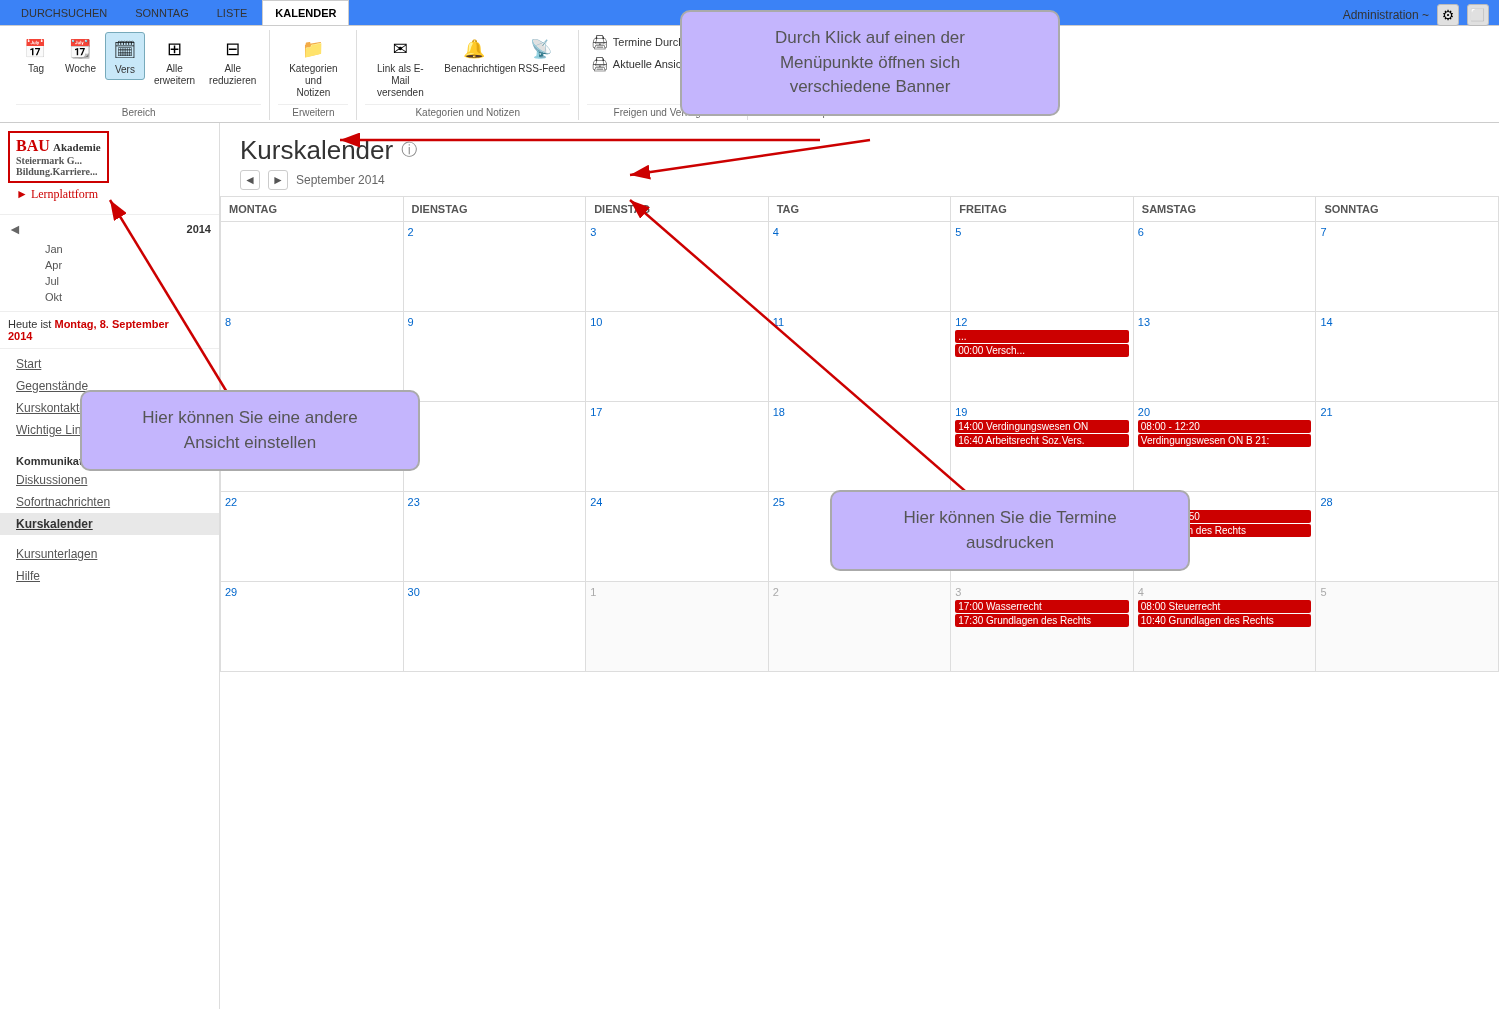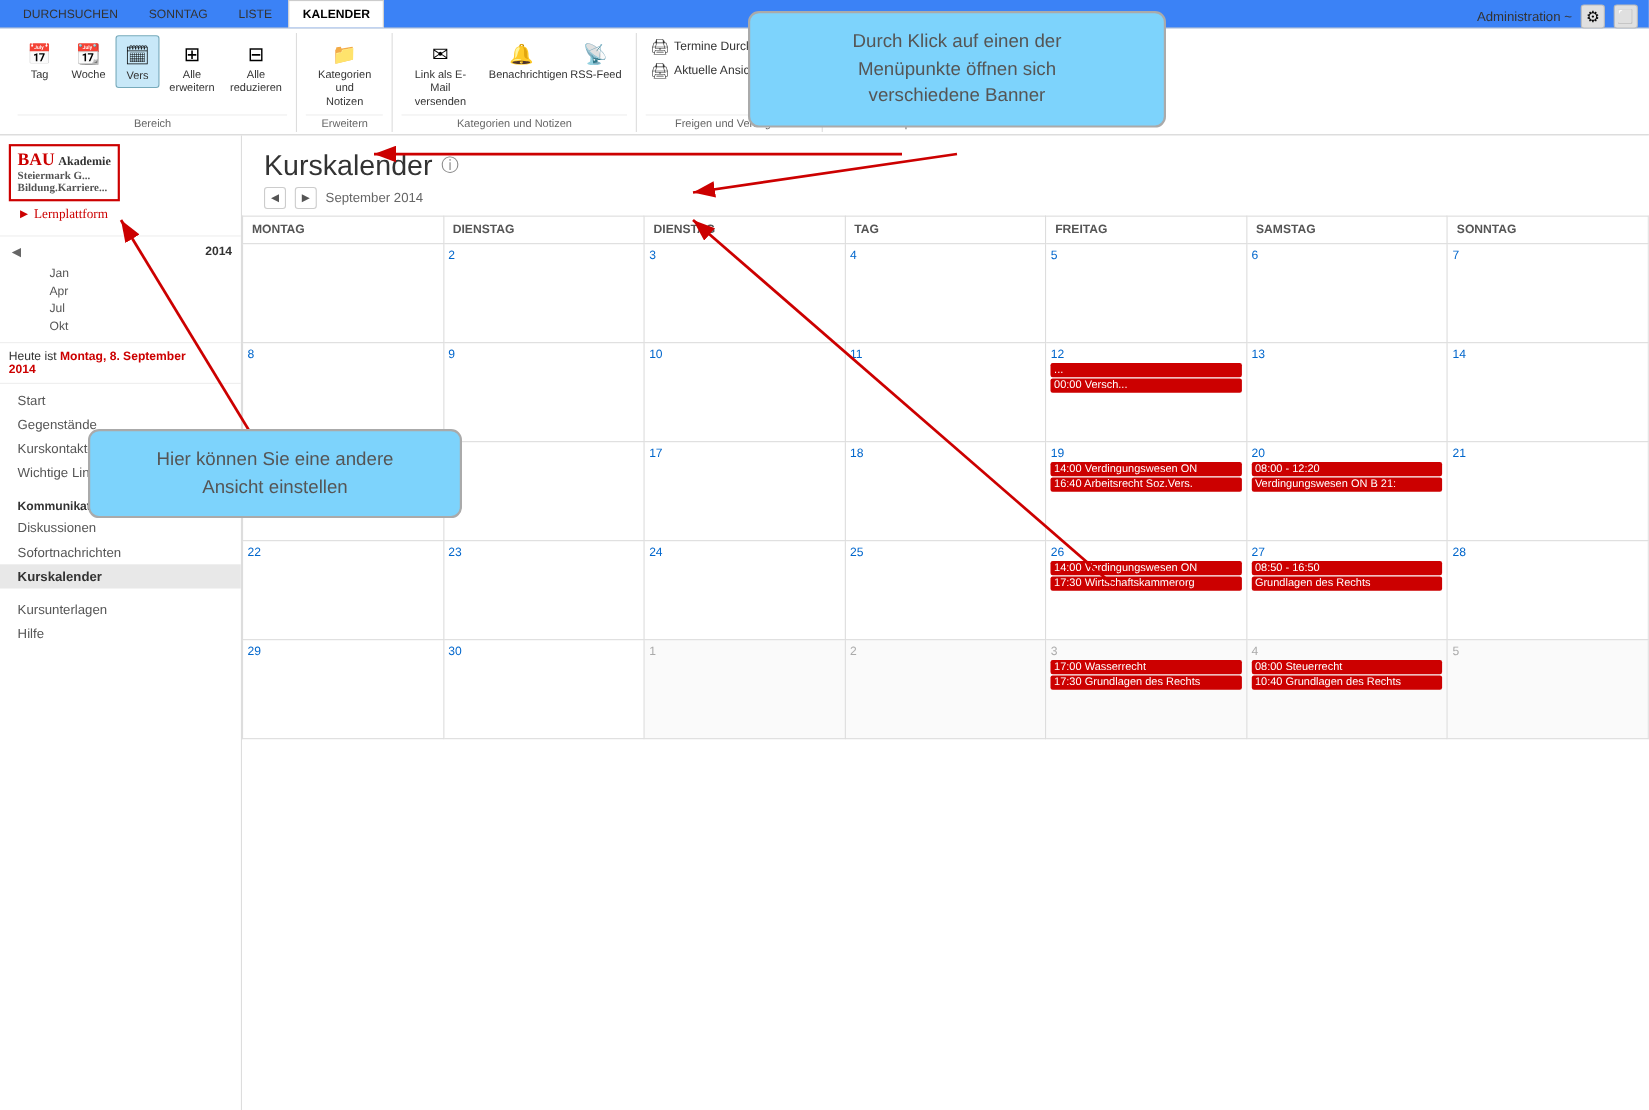--- a/index.html
+++ b/index.html
@@ -205,20 +205,21 @@
     .today-info .today-date { color: #cc0000; font-weight: bold; }
 
     .nav-section {
       padding: 4px 0;
     }
     .nav-item {
       padding: 4px 16px;
       font-size: 12px;
       cursor: pointer;
       color: #555;
+      text-decoration: underline;
     }
     .nav-item.active { background: #e8e8e8; font-weight: bold; color: #333; }
     .nav-section-header {
       padding: 6px 16px 2px 16px;
       font-size: 11px;
       font-weight: bold;
       color: #333;
     }
 
     
@@ -294,21 +295,21 @@
       border-radius: 2px;
       overflow: hidden;
       white-space: nowrap;
       text-overflow: ellipsis;
       cursor: pointer;
     }
 
     
     .callout {
       position: absolute;
-      background: #7dd3fc;
+      background: #c4b5fd;
       border: 2px solid #aaa;
       border-radius: 10px;
       padding: 14px 20px;
       font-size: 17px;
       color: #555;
       text-align: center;
       line-height: 1.45;
       z-index: 200;
       pointer-events: none;
     }
@@ -655,20 +656,23 @@
   </div>
 
   <div class="callout" style="top: 10px; left: 680px; width: 380px;">
     <span>Durch Klick auf einen der<br>Menüpunkte öffnen sich<br>verschiedene Banner</span>
   </div>
 
   <div class="callout" style="top: 390px; left: 80px; width: 340px;">
     <span>Hier können Sie eine andere<br>Ansicht einstellen</span>
   </div>
 
+  <div class="callout" style="top: 490px; left: 830px; width: 360px;">
+    <span>Hier können Sie die Termine<br>ausdrucken</span>
+  </div>
 
   <svg class="arrows-overlay" xmlns="http://www.w3.org/2000/svg">
 
     <line x1="820" y1="140" x2="340" y2="140" stroke="#cc0000" stroke-width="2.5" marker-end="url(#arrowhead)"></line>
 
     <line x1="870" y1="140" x2="630" y2="175" stroke="#cc0000" stroke-width="2.5" marker-end="url(#arrowhead)"></line>
 
     <line x1="250" y1="430" x2="110" y2="200" stroke="#cc0000" stroke-width="2.5" marker-end="url(#arrowhead)"></line>
 
     <line x1="1010" y1="530" x2="630" y2="200" stroke="#cc0000" stroke-width="2.5" marker-end="url(#arrowhead)"></line>

